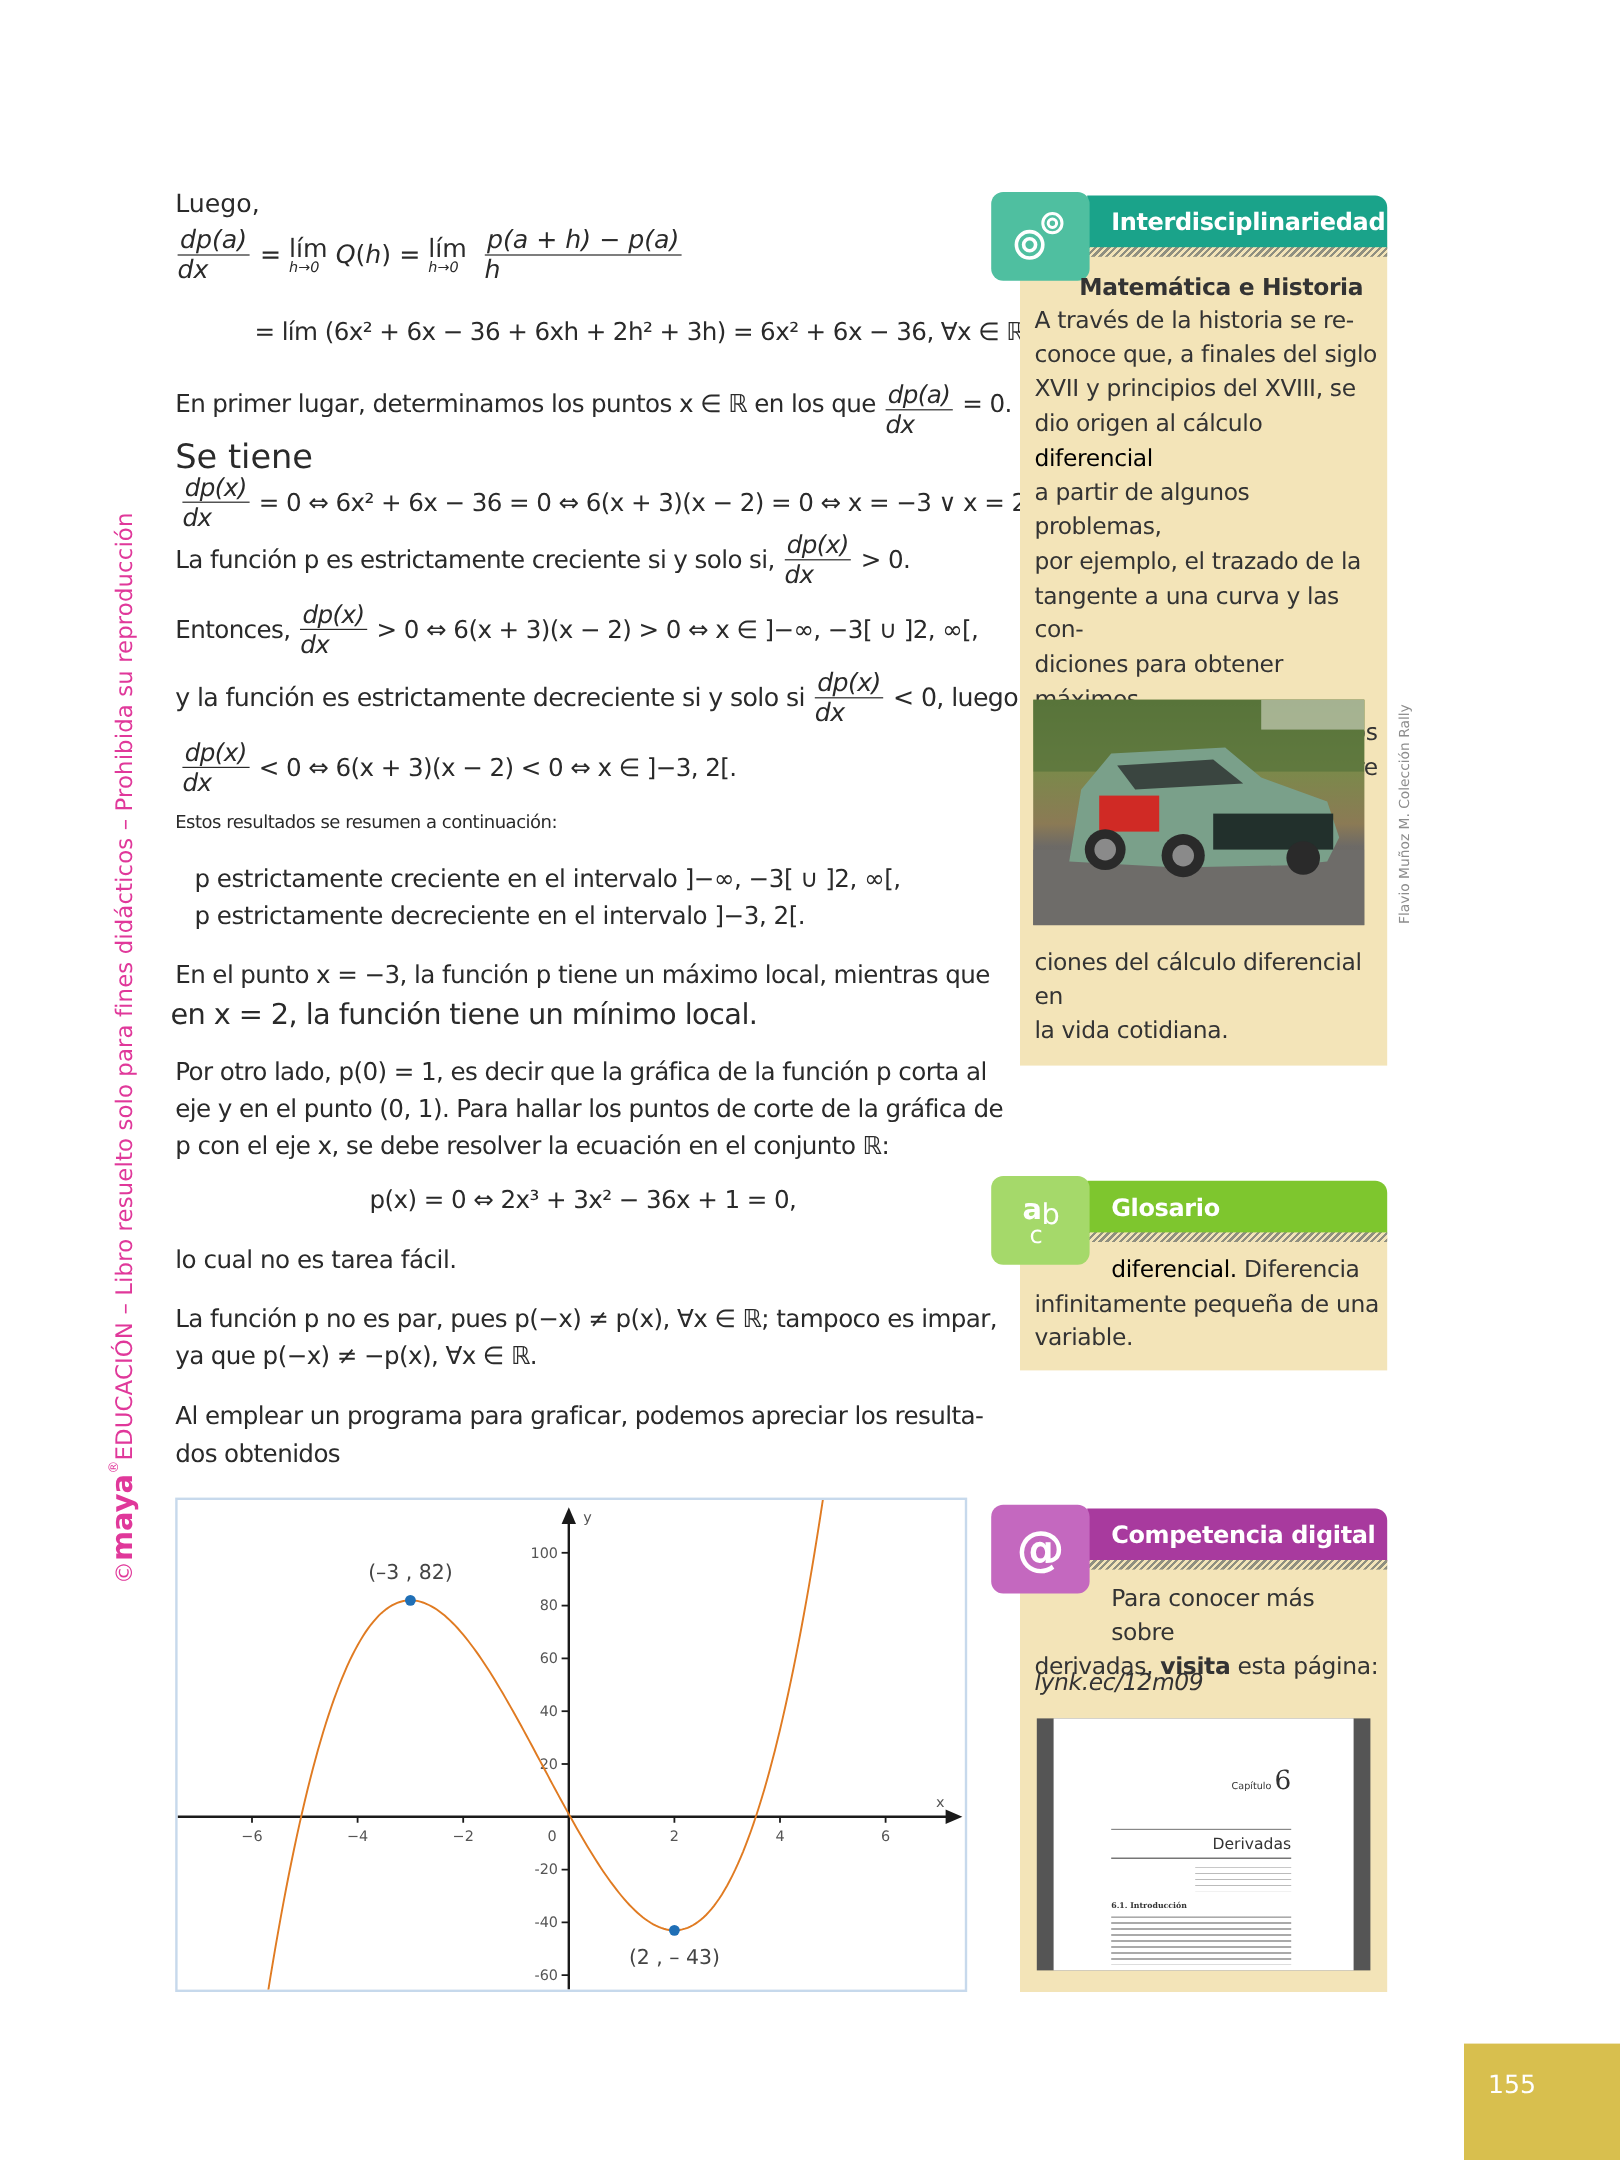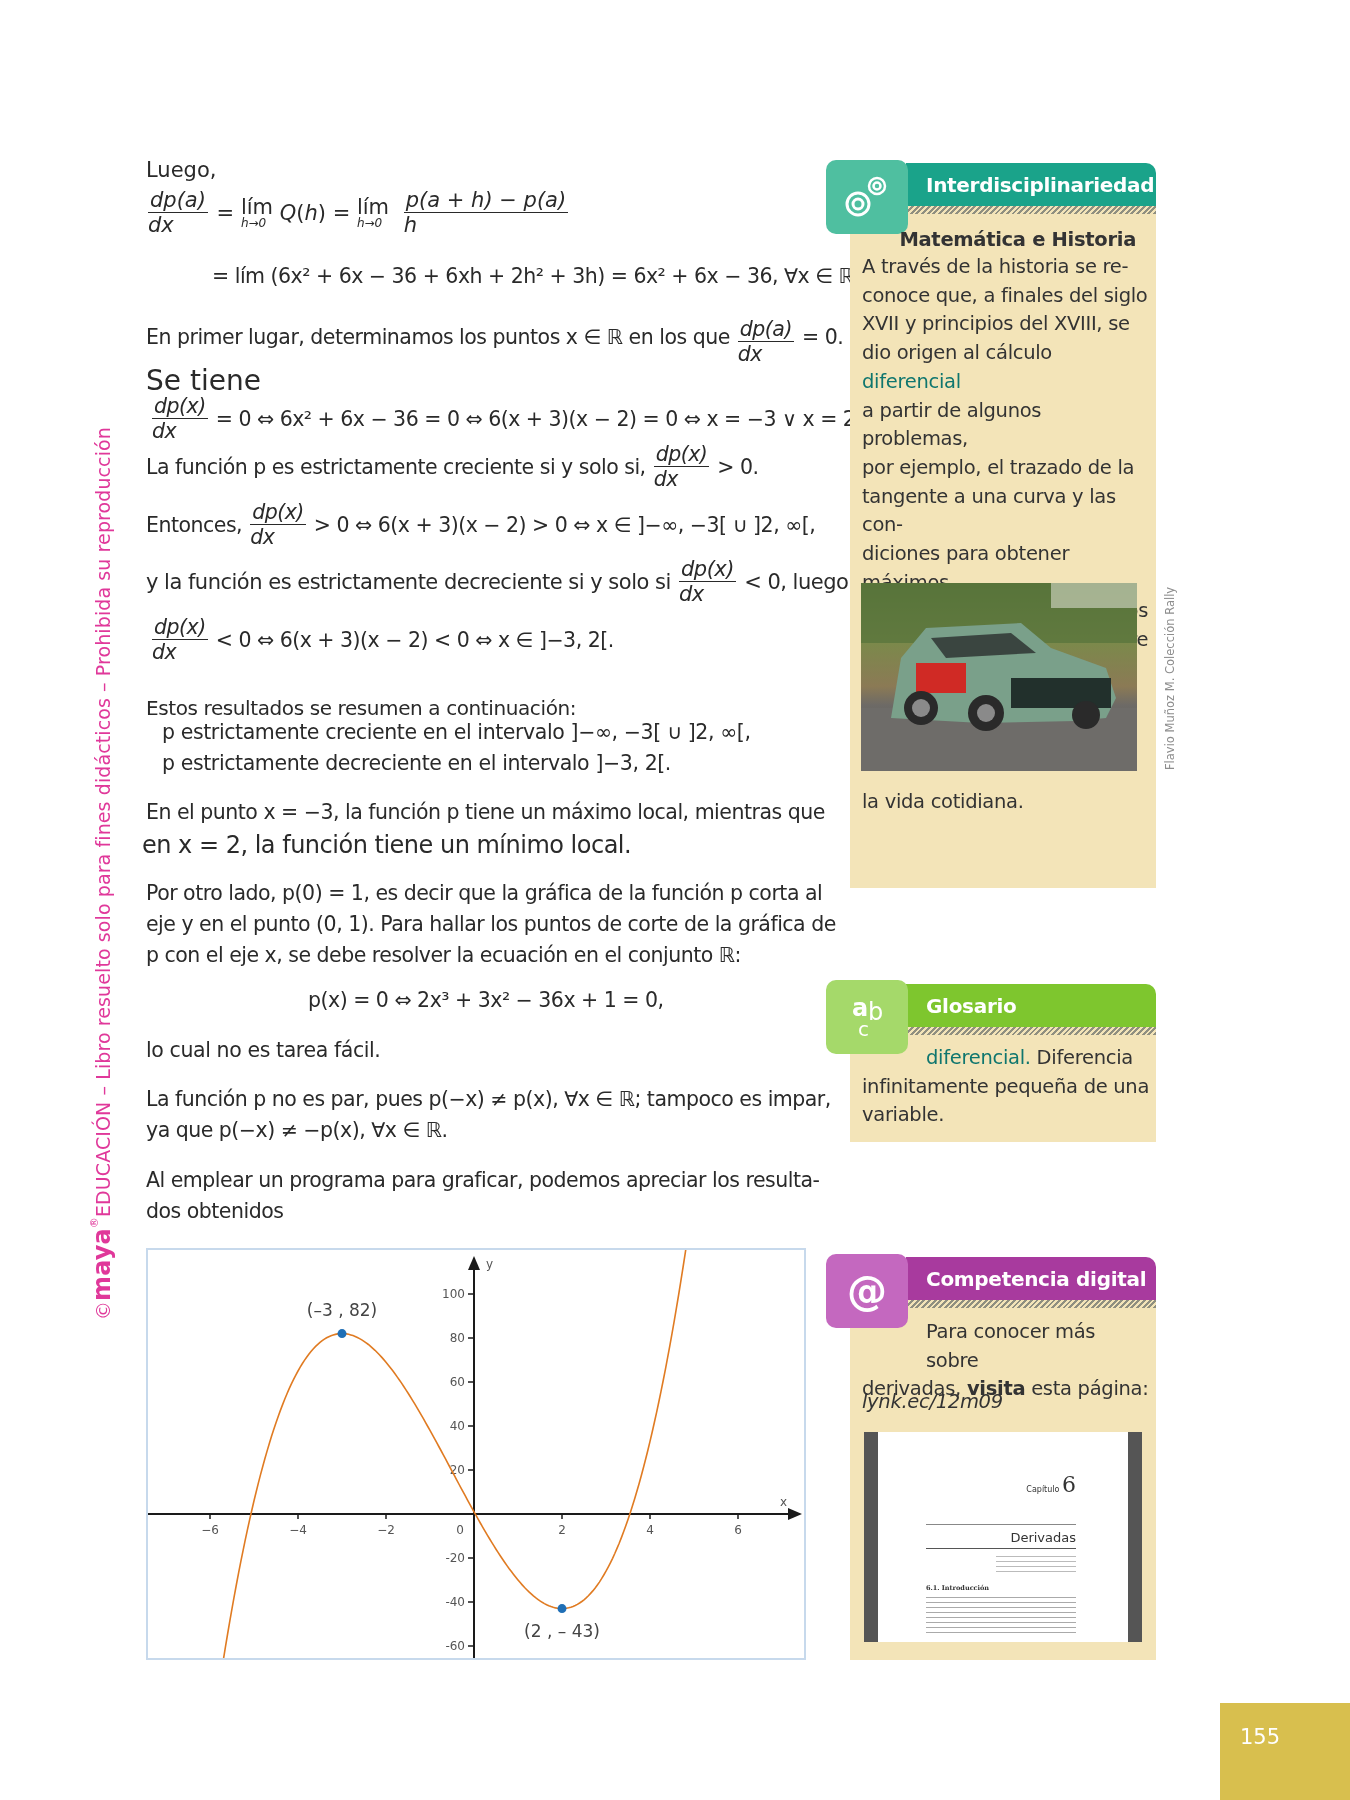--- a/index.html
+++ b/index.html
@@ -16,21 +16,21 @@
   
   .chart-box { position:absolute; left:146px; top:1248px; width:656px; height:408px; border:2px solid #c7d9ec; background:#fff; }
 
   
   .side { position:absolute; left:850px; width:306px; background:#f3e4b8; }
   .side-head { position:absolute; left:906px; width:250px; height:44px; border-radius:0 10px 0 0; color:#fff; font-weight:bold; font-size:20px; line-height:44px; padding-left:20px; box-sizing:border-box; font-family:"DejaVu Sans", sans-serif; letter-spacing:-0.3px; }
   .side-head .hatch { position:absolute; left:0; right:0; bottom:-7px; height:8px;
        background:repeating-linear-gradient(135deg, #8f8f80 0 2px, #f3e4b8 2px 4px); }
   .icon-tile { position:absolute; left:826px; width:82px; height:74px; border-radius:10px; color:#fff; display:flex; align-items:center; justify-content:center; }
   .side-text { position:absolute; left:862px; width:290px; font-size:19.5px; line-height:28.7px; color:#333; letter-spacing:-0.3px; }
-  .link { color:#0f766e; }
+  .link { color:#000000; }
   .side-credit { position:absolute; left:1163px; top:770px; transform:rotate(-90deg); transform-origin:left top; font-size:11.5px; color:#8d8d8d; white-space:nowrap; }
 
   .vert-copy { position:absolute; left:88px; top:1320px; transform:rotate(-90deg); transform-origin:left top; white-space:nowrap; color:#e0389a; font-size:19px; letter-spacing:0.1px; }
   .vert-copy b { font-weight:900; font-size:24px; }
 
   .page-num { position:absolute; left:1220px; top:1703px; width:130px; height:97px; background:#d8bf4e; color:#fff; font-size:21px; }
   .page-num span { position:absolute; left:20px; top:22px; }
 </style>
 </head>
 <body>
@@ -82,21 +82,21 @@
     <span style="vertical-align:middle">y la función es estrictamente decreciente si y solo si</span>
     <span class="frac"><span class="n">dp(x)</span><span class="d">dx</span></span>
     <span style="vertical-align:middle">&lt; 0, luego</span>
   </div>
 
   <div class="abs" style="left:150px;top:615px;font-size:20.5px;letter-spacing:-0.5px">
     <span class="frac"><span class="n">dp(x)</span><span class="d">dx</span></span>
     <span style="vertical-align:middle">&lt; 0  ⇔ 6(x + 3)(x − 2) &lt; 0 ⇔ x ∈ ]−3, 2[.</span>
   </div>
 
-  <div class="abs" style="left:146px;top:696px;font-size:20px;letter-spacing:-0.4px">Estos resultados se resumen a continuación:</div>
+  <div class="abs" style="left:146px;top:676px;font-size:15px;letter-spacing:-0.4px">Estos resultados se resumen a continuación:</div>
   <div class="abs" style="left:162px;top:720px;font-size:20.5px;letter-spacing:-0.4px">p estrictamente creciente en el intervalo ]−∞, −3[ ∪ ]2, ∞[,</div>
   <div class="abs" style="left:162px;top:751px;font-size:20.5px;letter-spacing:-0.4px">p estrictamente decreciente en el intervalo ]−3, 2[.</div>
 
   <div class="abs" style="left:146px;top:800px;font-size:20.5px;letter-spacing:-0.5px">En el punto x = −3, la función p tiene un máximo local, mientras que</div>
   <div class="abs" style="left:142px;top:831px;font-size:24px;letter-spacing:-0.5px">en x = 2, la función tiene un mínimo local.</div>
 
   <div class="abs" style="left:146px;top:881px;font-size:20.5px;letter-spacing:-0.5px">Por otro lado, p(0) = 1, es decir que la gráfica de la función p corta al</div>
   <div class="abs" style="left:146px;top:912px;font-size:20.5px;letter-spacing:-0.5px">eje y en el punto (0, 1). Para hallar los puntos de corte de la gráfica de</div>
   <div class="abs" style="left:146px;top:943px;font-size:20.5px;letter-spacing:-0.5px">p con el eje x, se debe resolver la ecuación en el conjunto ℝ:</div>
 
@@ -195,20 +195,21 @@
       <rect x="150" y="95" width="100" height="30" fill="#22302c"></rect>
       <rect x="55" y="80" width="50" height="30" fill="#d02a25"></rect>
       <circle cx="60" cy="125" r="17" fill="#2a2a2a"></circle>
         <circle cx="60" cy="125" r="9" fill="#8a8a8a"></circle>
       <circle cx="125" cy="130" r="18" fill="#2a2a2a"></circle>
         <circle cx="125" cy="130" r="9" fill="#8a8a8a"></circle>
       <circle cx="225" cy="132" r="14" fill="#2a2a2a"></circle>
     </svg>
   </div>
   <div class="side-text" style="top:788px">
+    <div>ciones del cálculo diferencial en</div>
     <div>la vida cotidiana.</div>
   </div>
 </div>
 <div class="side-credit">Flavio Muñoz M. Colección Rally</div>
 
 <div>
   <div class="side" style="top:1028px;height:114px"></div>
   <div class="side-head" style="top:984px;background:#7ec62e">
     <span>Glosario</span>
     <div class="hatch"></div>

